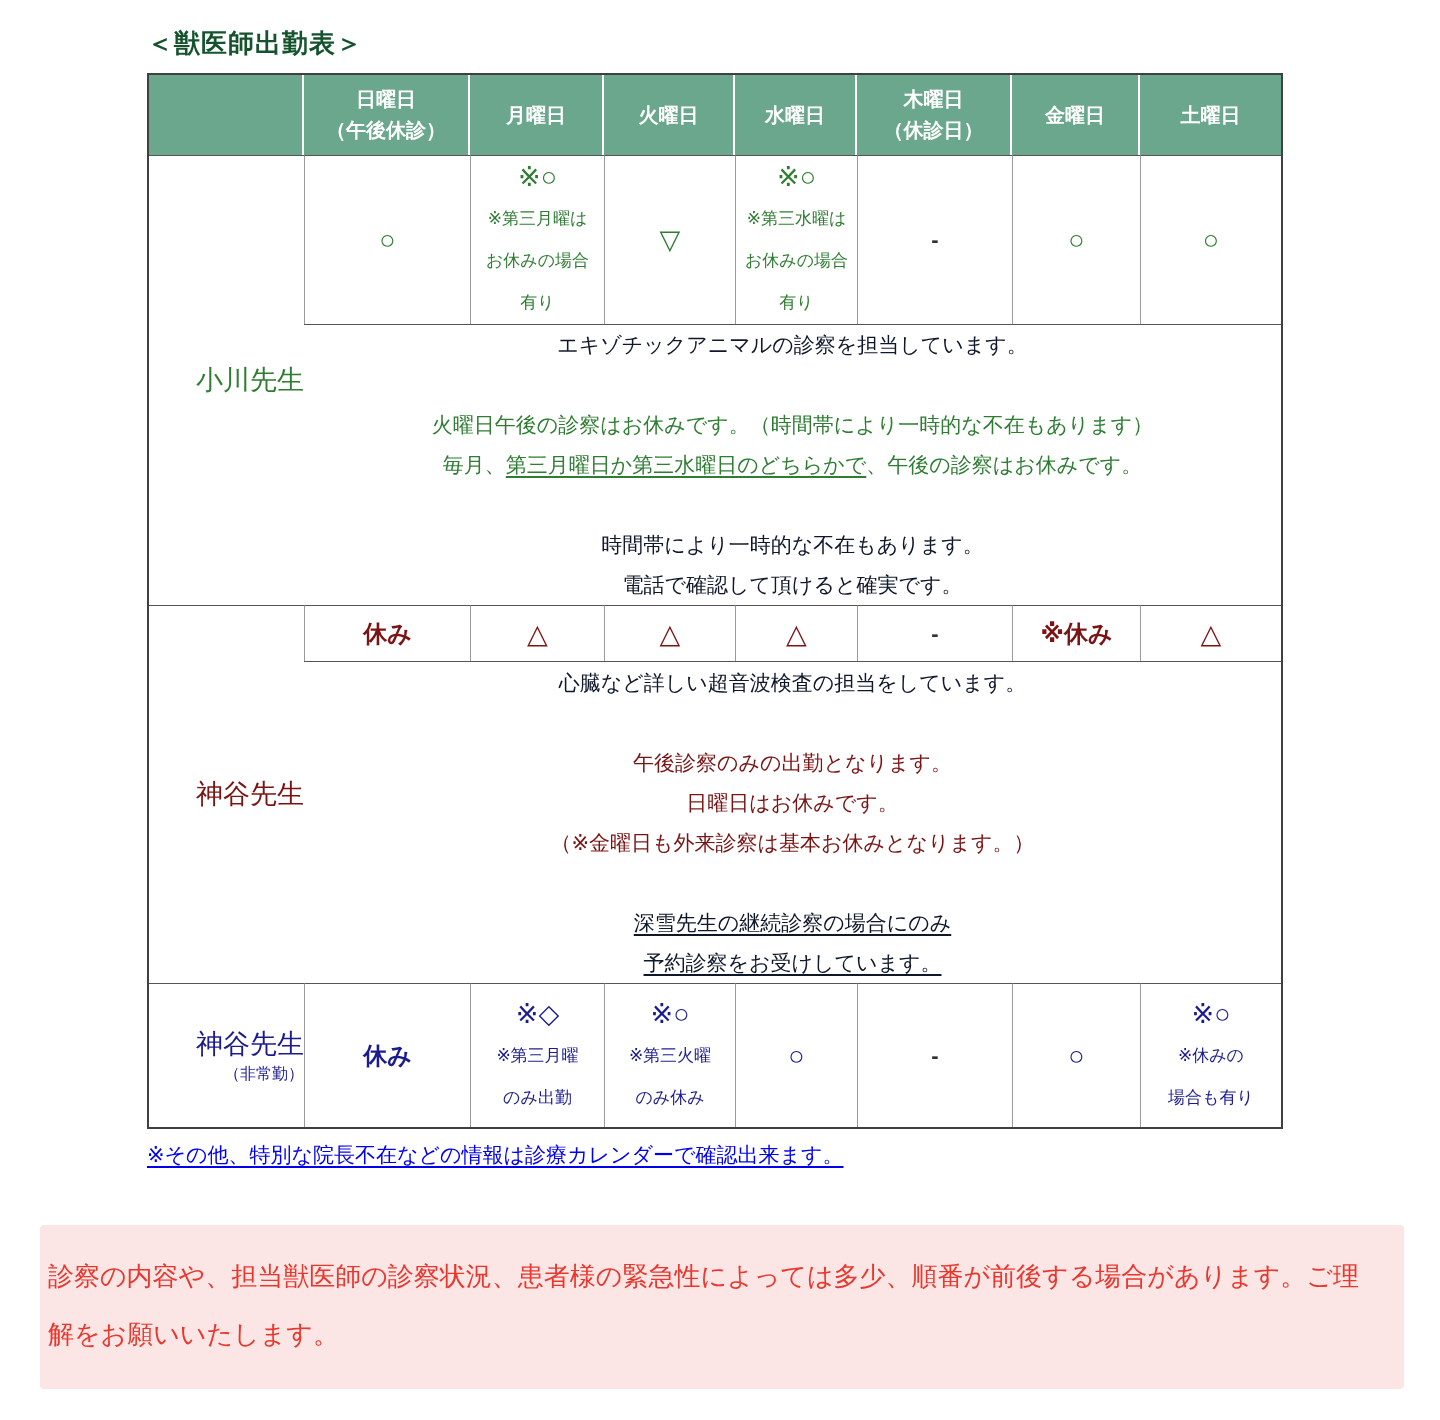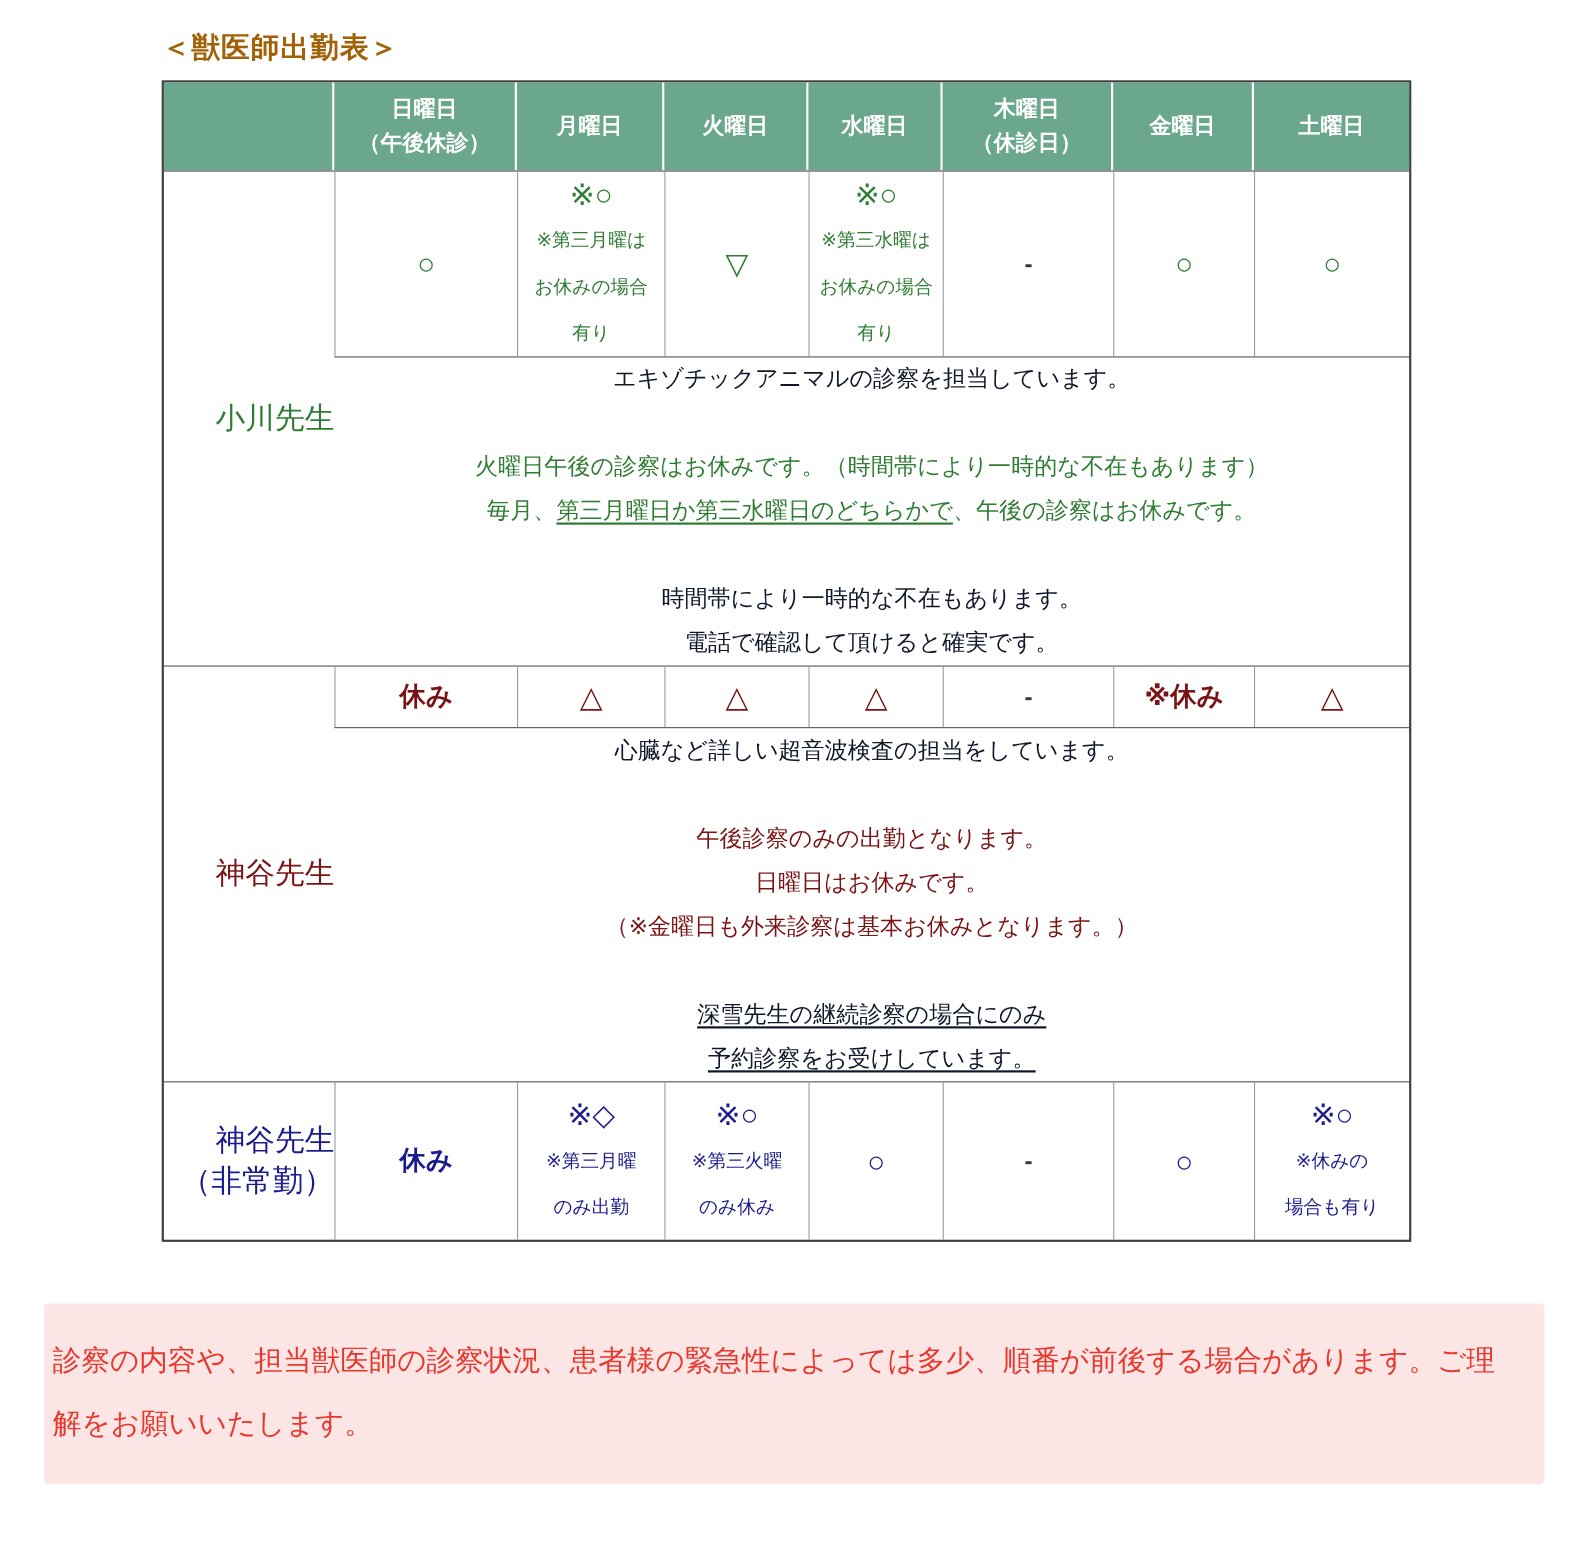--- a/index.html
+++ b/index.html
@@ -1,19 +1,19 @@
 <!DOCTYPE html>
 <html><head>
 <meta charset="utf-8">
 <style>
   html,body{margin:0;padding:0;background:#ffffff;}
   body{width:1440px;height:1420px;font-family:"Liberation Sans","DejaVu Sans",sans-serif;color:#222;}
   .page{position:relative;width:1440px;}
 
-  .title{margin:26px 0 12px 147px;font-size:26px;font-weight:bold;color:#a16207;letter-spacing:1px;}
+  .title{margin:26px 0 12px 147px;font-size:26px;font-weight:bold;color:#14532d;letter-spacing:1px;}
 
   table.tbl{
     margin-left:147px;width:1132px;table-layout:fixed;
     border-spacing:0;border:2px solid #404040;
   }
   th{
     background:#6ba78c;color:#ffffff;font-size:20px;font-weight:bold;
     text-align:center;vertical-align:middle;height:80px;
     white-space:pre-line;line-height:1.55;border-right:2px solid #ffffff;
     padding:0;
@@ -24,21 +24,21 @@
   tbody td:first-child{border-left:none;}
   tbody td.name{border-left:none;text-align:right;}
 
   tr.marks-a{height:166px;}
   tr.desc-a{height:280px;}
   tr.marks-b{height:56px;}
   tr.desc-b{height:322px;margin-top:34px;}
   tr.row-c{height:144px;}
 
   .name{font-size:27px;line-height:1.35;}
-  .name .sub{font-size:28px;}
+  .name .sub{font-size:16px;}
 
   .green-t{color:#2e7d32;}
   .maroon-t{color:#7a1414;}
   .navy-t{color:#1b1b8f;}
   .black-t{color:#0f172a;}
 
   .mm{font-size:26px;line-height:42px;}
   .mm.sym{font-size:27px;}
   .mm.txt{font-weight:bold;font-size:24px;}
   .note{font-size:17px;line-height:42px;white-space:pre-line;}
@@ -168,16 +168,17 @@
         <td class="navy-t"><span class="mm sym">○</span></td>
         <td class="navy-t">
           <div class="mm sym">※○</div>
           <div class="note">※休みの
 場合も有り</div>
         </td>
       </tr>
     </tbody>
   </table>
 
+  <a class="cal-link">※その他、特別な院長不在などの情報は診療カレンダーで確認出来ます。</a>
 
   <div class="notice">診察の内容や、担当獣医師の診察状況、患者様の緊急性によっては多少、順番が前後する場合があります。ご理解をお願いいたします。</div>
 
 </div>
 
 </body></html>

